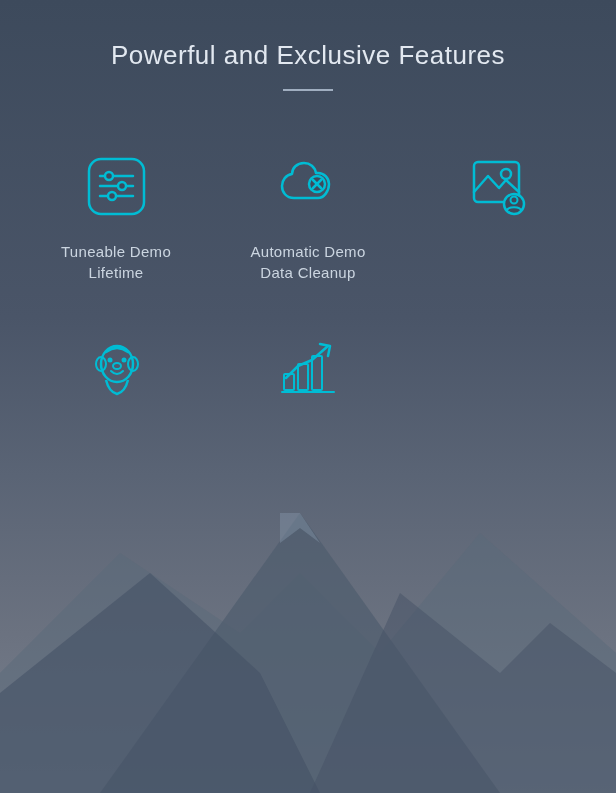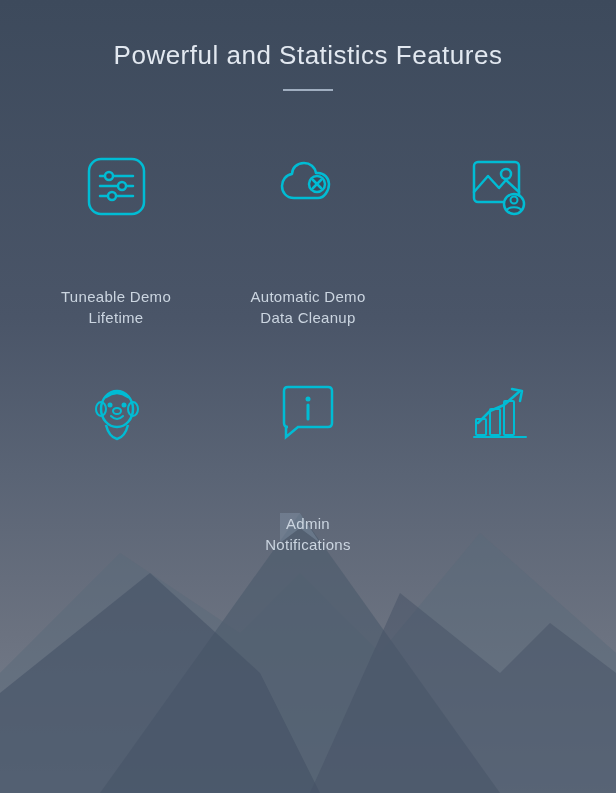--- a/index.html
+++ b/index.html
@@ -57,21 +57,20 @@
       width: 100%;
       max-width: 580px;
     }
 
     .feature-item {
       display: flex;
       flex-direction: column;
       align-items: center;
       padding: 20px 10px;
       text-align: center;
-      gap: 45px;
     }
 
     .feature-icon {
       width: 70px;
       height: 70px;
       margin-bottom: 20px;
       display: flex;
       align-items: center;
       justify-content: center;
     }
@@ -107,21 +106,21 @@
 
   <polygon points="100,320 300,40 500,320" fill="#4e5c6e" opacity="0.7"></polygon>
 
   <polygon points="280,40 300,40 320,70 300,55 280,70" fill="#8a9ab0" opacity="0.4"></polygon>
 
   <polygon points="0,320 0,220 150,100 260,200 320,320" fill="#455265" opacity="0.6"></polygon>
   <polygon points="310,320 400,120 500,200 550,150 616,200 616,320" fill="#455265" opacity="0.5"></polygon>
 </svg>
 
 <div class="content">
-  <h1 class="section-title">Powerful and Statistics Features</h1>
+  <h1 class="section-title">Powerful and Exclusive Features</h1>
   <div class="divider"></div>
 
   <div class="features-grid">
 
     <div class="feature-item">
       <div class="feature-icon">
         <svg viewBox="0 0 65 65" xmlns="http://www.w3.org/2000/svg">
 
           <rect x="5" y="5" width="55" height="55" rx="12" ry="12" stroke="#00bcd4" stroke-width="2.5" fill="none"></rect>
 
@@ -192,33 +191,20 @@
           <path d="M27 35 Q33 41 39 35" stroke="#00bcd4" stroke-width="2" fill="none" stroke-linecap="round"></path>
 
           <path d="M22 16 Q33 8 44 16" stroke="#00bcd4" stroke-width="2.5" fill="none" stroke-linecap="round"></path>
 
           <path d="M22 44 Q25 56 33 58 Q41 56 44 44" stroke="#00bcd4" stroke-width="2.5" fill="none"></path>
         </svg>
       </div>
     </div>
 
 
-    <div class="feature-item">
-      <div class="feature-icon">
-        <svg viewBox="0 0 65 65" xmlns="http://www.w3.org/2000/svg">
-
-          <path d="M8 10 Q8 6 12 6 L52 6 Q56 6 56 10 L56 42 Q56 46 52 46 L22 46 L10 56 L10 46 L12 46 Q8 46 8 42 Z" stroke="#00bcd4" stroke-width="2.5" fill="none"></path>
-
-          <circle cx="32" cy="18" r="2.5" fill="#00bcd4"></circle>
-
-          <line x1="32" y1="24" x2="32" y2="38" stroke="#00bcd4" stroke-width="3" stroke-linecap="round"></line>
-        </svg>
-      </div>
-      <div class="feature-label">Admin<br>Notifications</div>
-    </div>
 
     <div class="feature-item">
       <div class="feature-icon">
         <svg viewBox="0 0 65 65" xmlns="http://www.w3.org/2000/svg">
 
           <rect x="8" y="38" width="10" height="16" stroke="#00bcd4" stroke-width="2" fill="none" rx="1"></rect>
           <rect x="22" y="28" width="10" height="26" stroke="#00bcd4" stroke-width="2" fill="none" rx="1"></rect>
           <rect x="36" y="20" width="10" height="34" stroke="#00bcd4" stroke-width="2" fill="none" rx="1"></rect>
 
           <polyline points="10,42 22,30 36,24 52,10" stroke="#00bcd4" stroke-width="2.5" fill="none" stroke-linecap="round" stroke-linejoin="round"></polyline>

